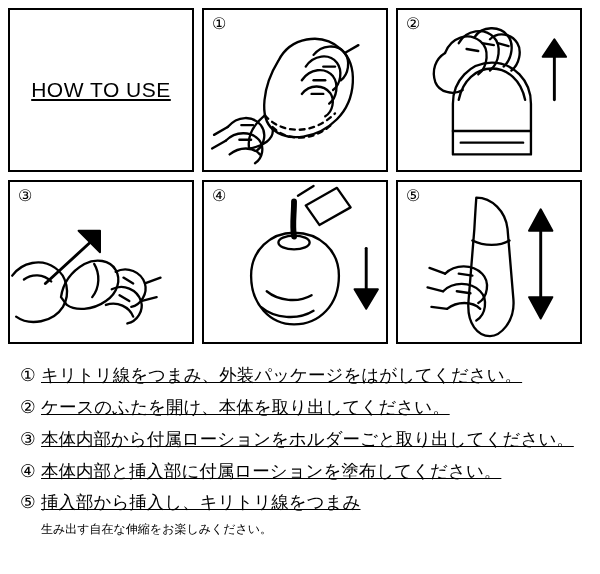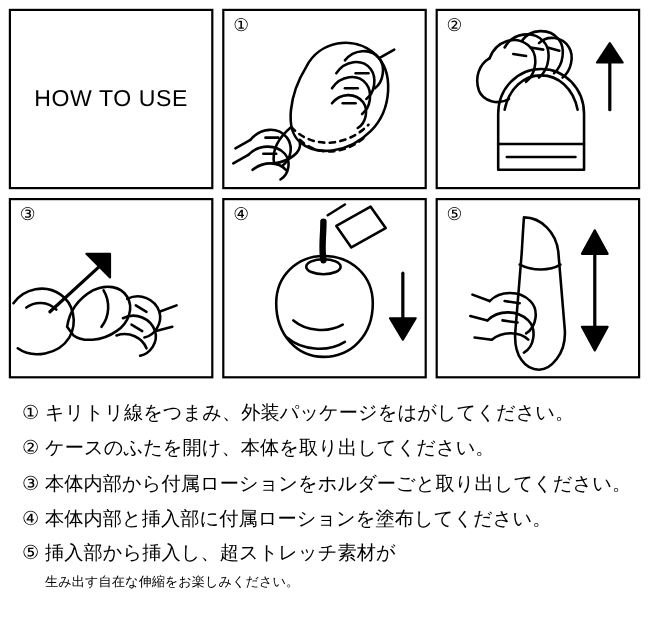--- a/index.html
+++ b/index.html
@@ -32,20 +32,21 @@
     position: relative;
     border: 2px solid #000000;
     box-sizing: border-box;
     overflow: hidden;
     background: #ffffff;
   }
   .title-cell {
     display: flex;
     align-items: center;
     justify-content: center;
+    text-decoration: underline;
   }
   .title-text {
     font-size: 21px;
     letter-spacing: 0.5px;
     font-weight: 400;
     color: #000000;
   }
   .step-num {
     position: absolute;
     top: 6px;
@@ -75,20 +76,21 @@
     font-size: 17.5px;
     line-height: 1.82;
     white-space: pre;
   }
   .instr-marker {
     width: 21px;
     flex: 0 0 21px;
   }
   .instr-text {
     flex: 1 1 auto;
+    text-decoration: underline;
   }
   .instr-cont {
     padding-left: 21px;
     font-size: 12px;
     line-height: 1.82;
     white-space: pre;
   }
 </style>
 </head>
 <body>
@@ -256,18 +258,18 @@
     <div class="instr-line">
       <span class="instr-marker">③</span>
       <span class="instr-text">本体内部から付属ローションをホルダーごと取り出してください。</span>
     </div>
     <div class="instr-line">
       <span class="instr-marker">④</span>
       <span class="instr-text">本体内部と挿入部に付属ローションを塗布してください。</span>
     </div>
     <div class="instr-line">
       <span class="instr-marker">⑤</span>
-      <span class="instr-text">挿入部から挿入し、超ストレッチ素材が</span>
+      <span class="instr-text">挿入部から挿入し、キリトリ線をつまみ</span>
     </div>
     <div class="instr-cont">生み出す自在な伸縮をお楽しみください。</div>
   </div>
 
 </div>
 
 </body></html>

